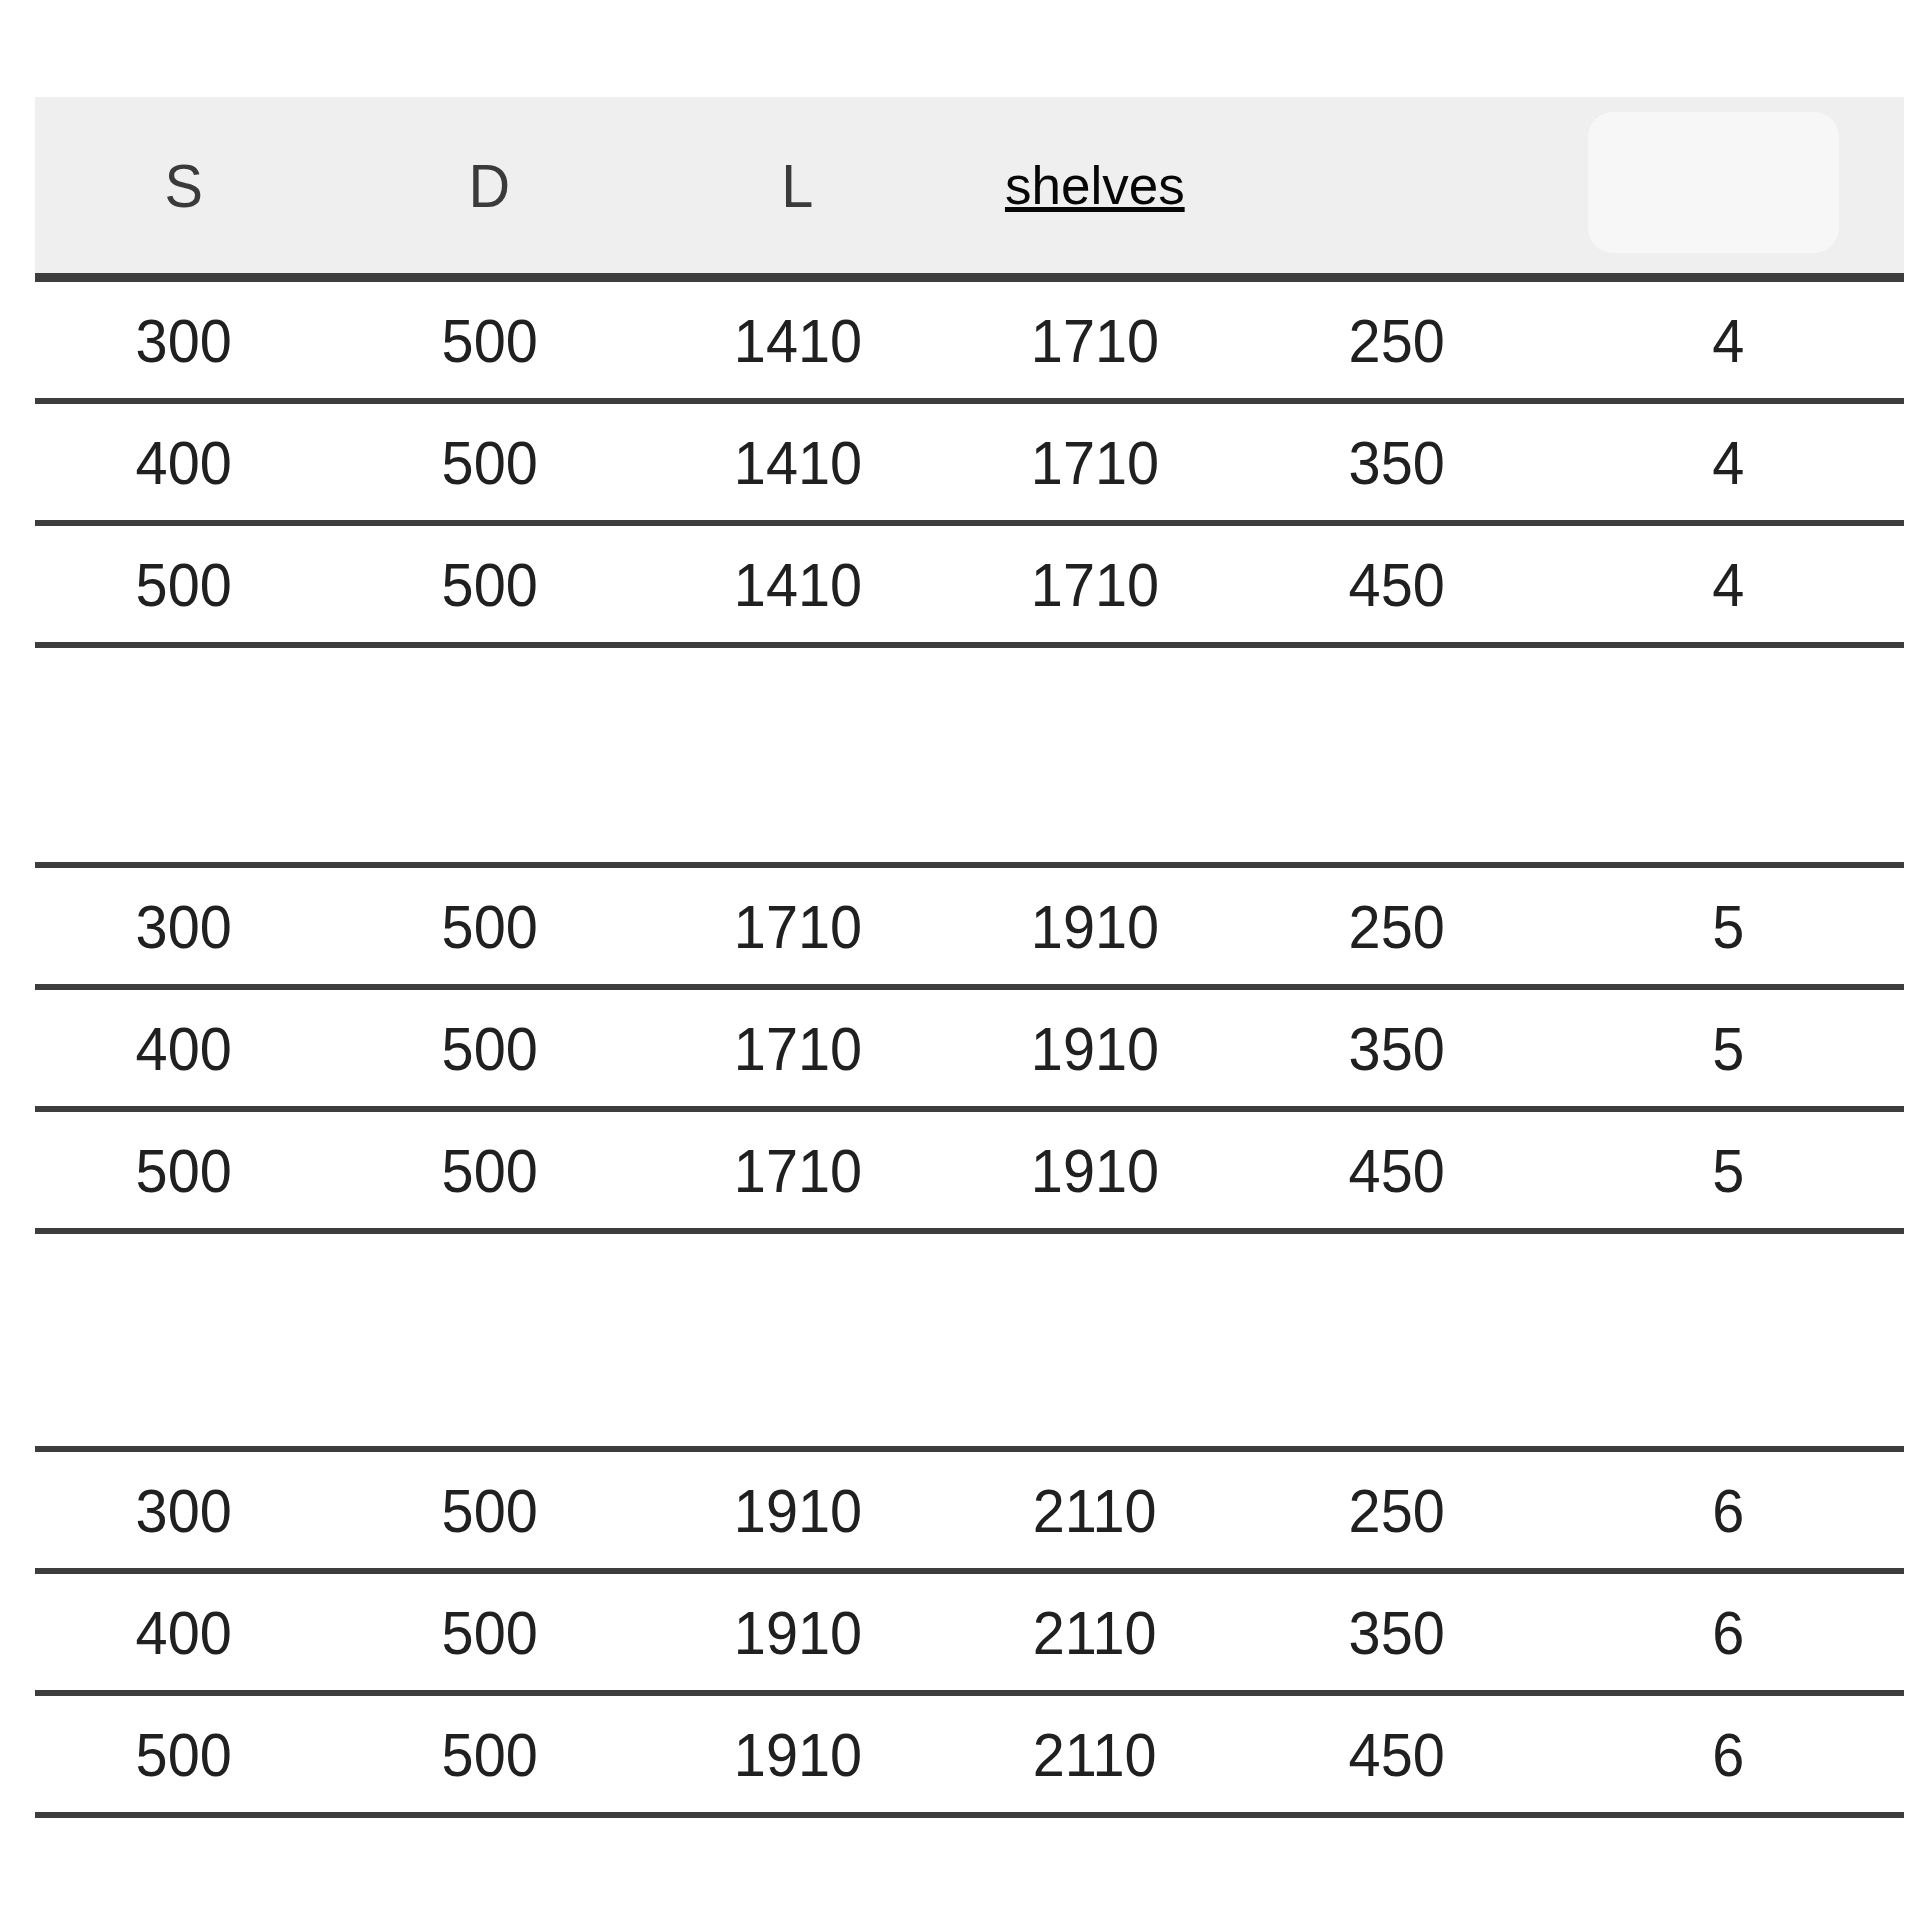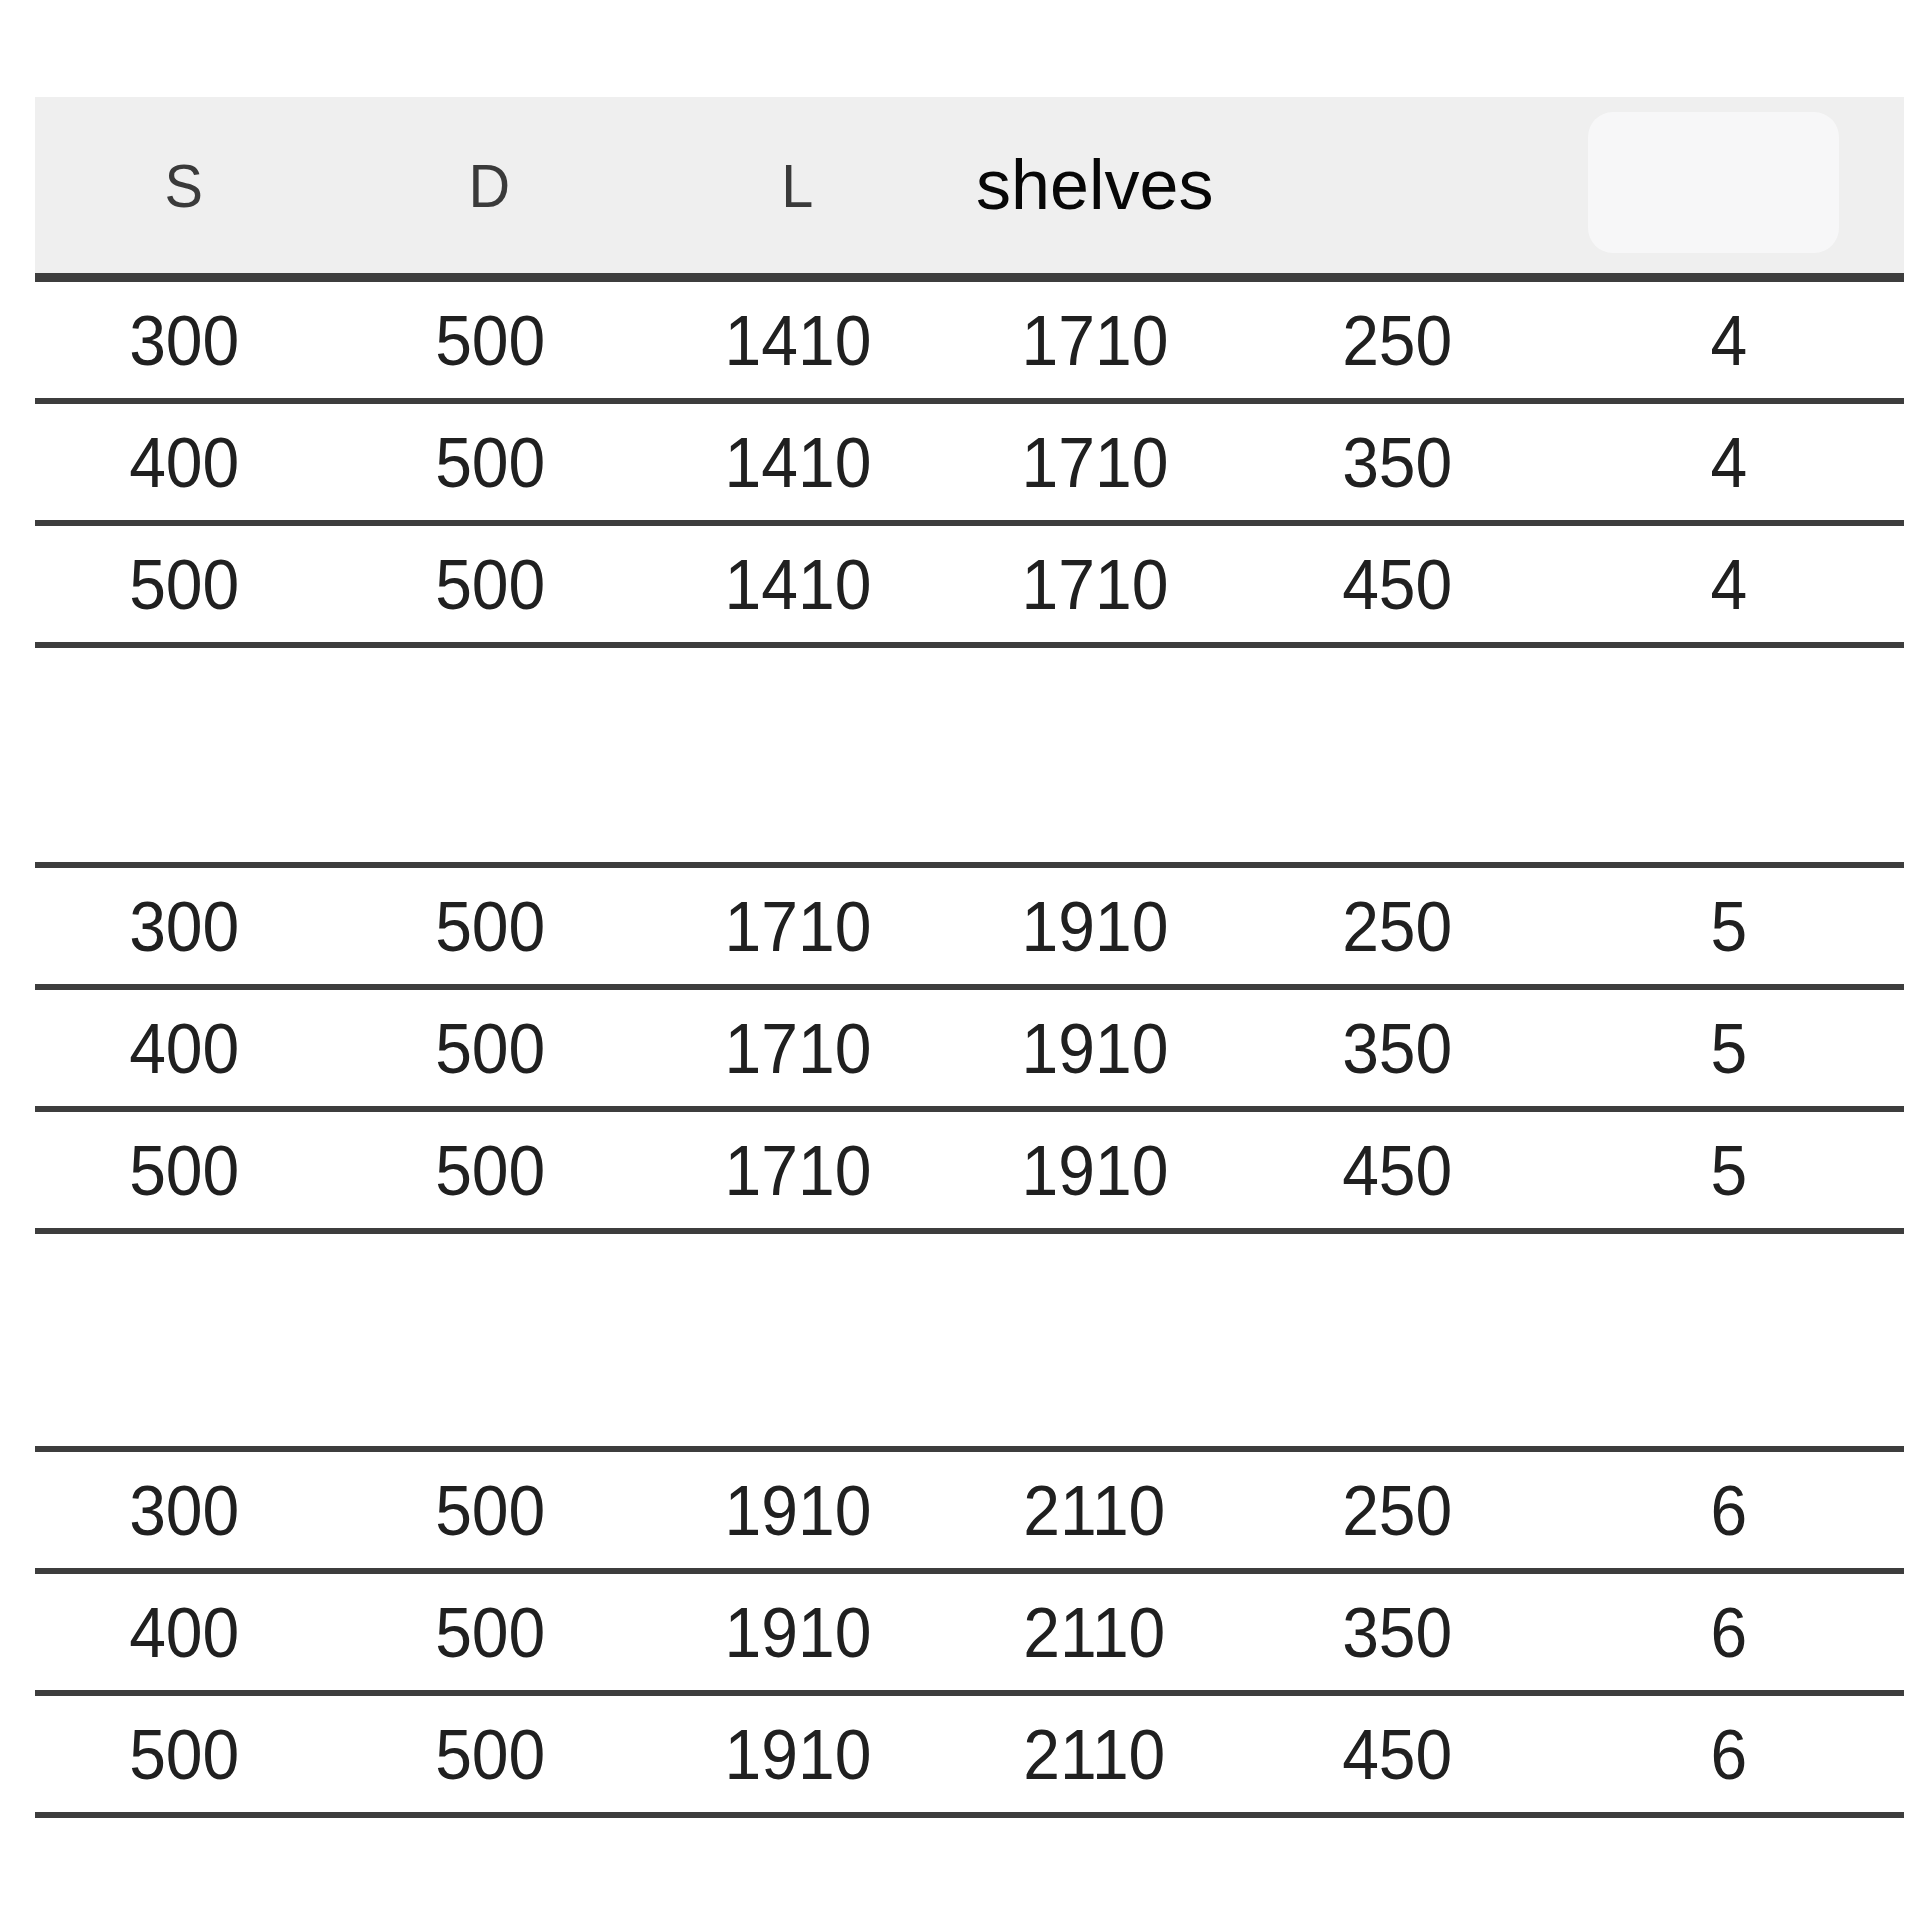--- a/index.html
+++ b/index.html
@@ -53,36 +53,37 @@
     color: #3a3a3a;
     position: relative;
     z-index: 1;
   }
   .hcell .t {
     display: inline-block;
     transform: scaleX(0.93);
     white-space: nowrap;
   }
   .hcell.shelves {
-    font-size: 70px;
+    font-size: 53px;
     color: #070707;
+    text-decoration: underline;
   }
   .hcell.shelves .t {
     transform: none;
   }
   .row {
     height: 116px;
     border-bottom: 6.8px solid #3d3d3d;
     align-items: center;
   }
   .cell {
     display: flex;
     align-items: center;
     justify-content: center;
-    font-size: 71px;
+    font-size: 62px;
     color: #202020;
   }
   .cell .t {
     display: inline-block;
     transform: scaleX(0.93);
     white-space: nowrap;
   }
   .group-2 {
     margin-top: 214px;
     border-top: 6.8px solid #3d3d3d;

